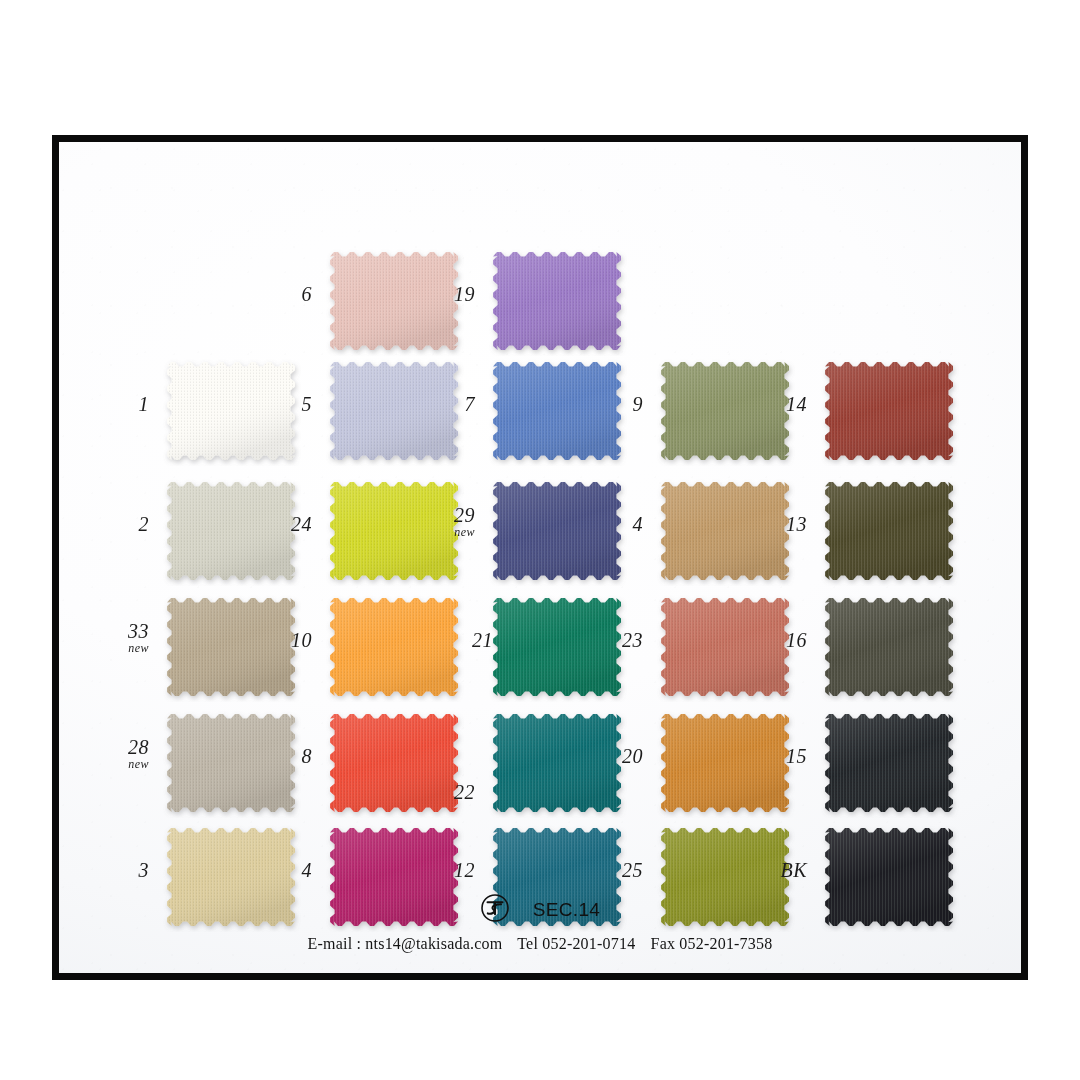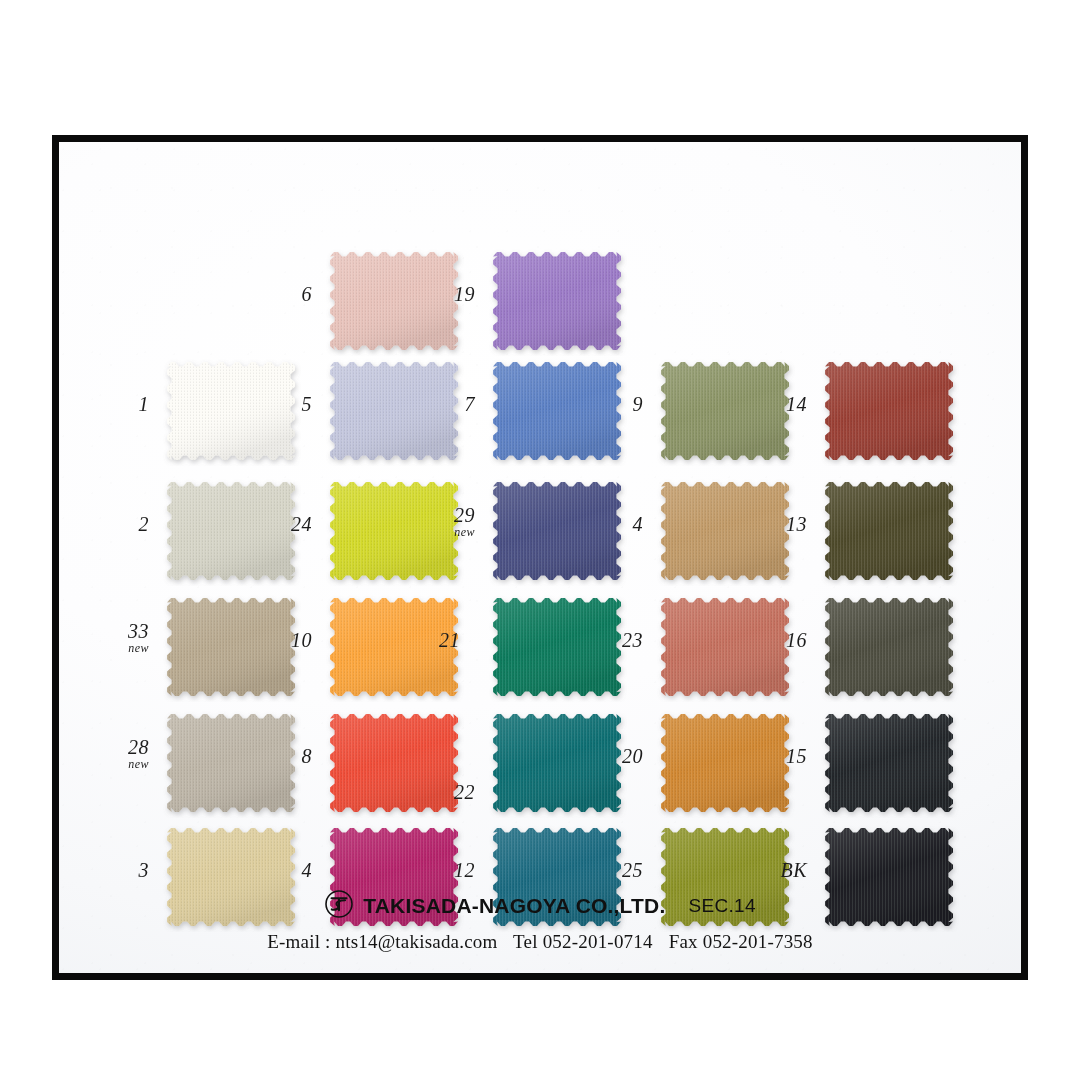--- a/index.html
+++ b/index.html
@@ -62,21 +62,21 @@
     font-family:"Liberation Sans", sans-serif;
     font-weight:bold;font-size:21px;color:#111;
     letter-spacing:.2px;
   }
   .secno{
     font-family:"Liberation Sans", sans-serif;
     font-size:19px;color:#111;margin-left:14px;letter-spacing:.3px;
   }
   .contact{
     font-family:"Liberation Serif", serif;
-    font-size:19px;color:#141414;letter-spacing:.2px;margin-top:8px;
+    font-size:16px;color:#141414;letter-spacing:.2px;margin-top:8px;
   }
   .contact span{white-space:nowrap;}
   .contact .gap{display:inline-block;width:11px;}
 </style>
 </head>
 <body>
 
 <div id="stage">
   <div id="card">
     <div id="paper"></div>
@@ -411,21 +411,21 @@
                 <filter id="fsh13" x="-30%" y="-30%" width="180%" height="190%">
                   <feDropShadow dx="1.2" dy="2.4" stdDeviation="2.4" flood-color="#6d6d70" flood-opacity="0.34"></feDropShadow>
                 </filter>
               </defs>
               <path d="M 0.00,4.60 L 4.00,0.00 L 8.00,0.00 L 12.00,4.60 L 16.00,4.60 L 20.00,0.00 L 24.00,0.00 L 28.00,4.60 L 32.00,4.60 L 36.00,0.00 L 40.00,0.00 L 44.00,4.60 L 48.00,4.60 L 52.00,0.00 L 56.00,0.00 L 60.00,4.60 L 64.00,4.60 L 68.00,0.00 L 72.00,0.00 L 76.00,4.60 L 80.00,4.60 L 84.00,0.00 L 88.00,0.00 L 92.00,4.60 L 96.00,4.60 L 100.00,0.00 L 104.00,0.00 L 108.00,4.60 L 112.00,4.60 L 116.00,0.00 L 120.00,0.00 L 124.00,4.60 L 123.40,0.00 L 128.00,4.08 L 128.00,8.17 L 123.40,12.25 L 123.40,16.33 L 128.00,20.42 L 128.00,24.50 L 123.40,28.58 L 123.40,32.67 L 128.00,36.75 L 128.00,40.83 L 123.40,44.92 L 123.40,49.00 L 128.00,53.08 L 128.00,57.17 L 123.40,61.25 L 123.40,65.33 L 128.00,69.42 L 128.00,73.50 L 123.40,77.58 L 123.40,81.67 L 128.00,85.75 L 128.00,89.83 L 123.40,93.92 L 128.00,93.40 L 124.00,98.00 L 120.00,98.00 L 116.00,93.40 L 112.00,93.40 L 108.00,98.00 L 104.00,98.00 L 100.00,93.40 L 96.00,93.40 L 92.00,98.00 L 88.00,98.00 L 84.00,93.40 L 80.00,93.40 L 76.00,98.00 L 72.00,98.00 L 68.00,93.40 L 64.00,93.40 L 60.00,98.00 L 56.00,98.00 L 52.00,93.40 L 48.00,93.40 L 44.00,98.00 L 40.00,98.00 L 36.00,93.40 L 32.00,93.40 L 28.00,98.00 L 24.00,98.00 L 20.00,93.40 L 16.00,93.40 L 12.00,98.00 L 8.00,98.00 L 4.00,93.40 L 4.60,98.00 L 0.00,93.92 L 0.00,89.83 L 4.60,85.75 L 4.60,81.67 L 0.00,77.58 L 0.00,73.50 L 4.60,69.42 L 4.60,65.33 L 0.00,61.25 L 0.00,57.17 L 4.60,53.08 L 4.60,49.00 L 0.00,44.92 L 0.00,40.83 L 4.60,36.75 L 4.60,32.67 L 0.00,28.58 L 0.00,24.50 L 4.60,20.42 L 4.60,16.33 L 0.00,12.25 L 0.00,8.17 L 4.60,4.08 Z" fill="url(#knit13)" filter="url(#fsh13)"></path>
               <path d="M 0.00,4.60 L 4.00,0.00 L 8.00,0.00 L 12.00,4.60 L 16.00,4.60 L 20.00,0.00 L 24.00,0.00 L 28.00,4.60 L 32.00,4.60 L 36.00,0.00 L 40.00,0.00 L 44.00,4.60 L 48.00,4.60 L 52.00,0.00 L 56.00,0.00 L 60.00,4.60 L 64.00,4.60 L 68.00,0.00 L 72.00,0.00 L 76.00,4.60 L 80.00,4.60 L 84.00,0.00 L 88.00,0.00 L 92.00,4.60 L 96.00,4.60 L 100.00,0.00 L 104.00,0.00 L 108.00,4.60 L 112.00,4.60 L 116.00,0.00 L 120.00,0.00 L 124.00,4.60 L 123.40,0.00 L 128.00,4.08 L 128.00,8.17 L 123.40,12.25 L 123.40,16.33 L 128.00,20.42 L 128.00,24.50 L 123.40,28.58 L 123.40,32.67 L 128.00,36.75 L 128.00,40.83 L 123.40,44.92 L 123.40,49.00 L 128.00,53.08 L 128.00,57.17 L 123.40,61.25 L 123.40,65.33 L 128.00,69.42 L 128.00,73.50 L 123.40,77.58 L 123.40,81.67 L 128.00,85.75 L 128.00,89.83 L 123.40,93.92 L 128.00,93.40 L 124.00,98.00 L 120.00,98.00 L 116.00,93.40 L 112.00,93.40 L 108.00,98.00 L 104.00,98.00 L 100.00,93.40 L 96.00,93.40 L 92.00,98.00 L 88.00,98.00 L 84.00,93.40 L 80.00,93.40 L 76.00,98.00 L 72.00,98.00 L 68.00,93.40 L 64.00,93.40 L 60.00,98.00 L 56.00,98.00 L 52.00,93.40 L 48.00,93.40 L 44.00,98.00 L 40.00,98.00 L 36.00,93.40 L 32.00,93.40 L 28.00,98.00 L 24.00,98.00 L 20.00,93.40 L 16.00,93.40 L 12.00,98.00 L 8.00,98.00 L 4.00,93.40 L 4.60,98.00 L 0.00,93.92 L 0.00,89.83 L 4.60,85.75 L 4.60,81.67 L 0.00,77.58 L 0.00,73.50 L 4.60,69.42 L 4.60,65.33 L 0.00,61.25 L 0.00,57.17 L 4.60,53.08 L 4.60,49.00 L 0.00,44.92 L 0.00,40.83 L 4.60,36.75 L 4.60,32.67 L 0.00,28.58 L 0.00,24.50 L 4.60,20.42 L 4.60,16.33 L 0.00,12.25 L 0.00,8.17 L 4.60,4.08 Z" fill="url(#shade13)"></path>
             </svg>
           </div>
         </div>
         <div class="swatch-cell" style="left: 0px; top: 0px;">
-          <div class="swatch-label" style="left: 335px; width: 66px; top: 487px;"><span>21</span></div>
+          <div class="swatch-label" style="left: 368px; width: 66px; top: 487px;"><span>21</span></div>
           <div class="swatch" style="left: 428px; top: 450px;">
             <svg width="140" height="110" viewBox="-6 -6 140 110">
               <defs>
                 <pattern id="knit14" width="3" height="3" patternUnits="userSpaceOnUse">
                   <rect width="3" height="3" fill="#0b7a5c"></rect>
                   <rect x="0" y="0" width="1" height="3" fill="#ffffff" opacity="0.10"></rect>
                   <rect x="2" y="1.5" width="1" height="1.5" fill="#000000" opacity="0.07"></rect>
                 </pattern>
                 <linearGradient id="shade14" x1="0" y1="0" x2="0.45" y2="1">
                   <stop offset="0%" stop-color="#ffffff" stop-opacity="0.13"></stop>
@@ -733,21 +733,20 @@
 
     <div id="footer">
       <div class="brandline">
         <span class="brandmark">
           <svg width="30" height="30" viewBox="0 0 30 30">
             <circle cx="15" cy="15" r="13" fill="none" stroke="#111" stroke-width="1.6"></circle>
             <path d="M7.5 9.3 L22.5 9.3 M15 9.3 L15 21.2" stroke="#111" stroke-width="2" fill="none" stroke-linecap="round"></path>
             <path d="M21 11.2 C16 11.2 10.2 13.6 13.4 16.6 C16.6 19.6 10.6 21.4 7.8 20.4" fill="none" stroke="#111" stroke-width="2.1" stroke-linecap="round"></path>
           </svg>
         </span>
-        <span class="brandname">TAKISADA-NAGOYA CO.,LTD.</span>
         <span class="secno">SEC.14</span>
       </div>
       <div class="contact">
         <span>E-mail&nbsp;:</span>
         <span>nts14@takisada.com</span><span class="gap"></span>
         <span>Tel</span>
         <span>052-201-0714</span><span class="gap"></span>
         <span>Fax</span>
         <span>052-201-7358</span>
       </div>

